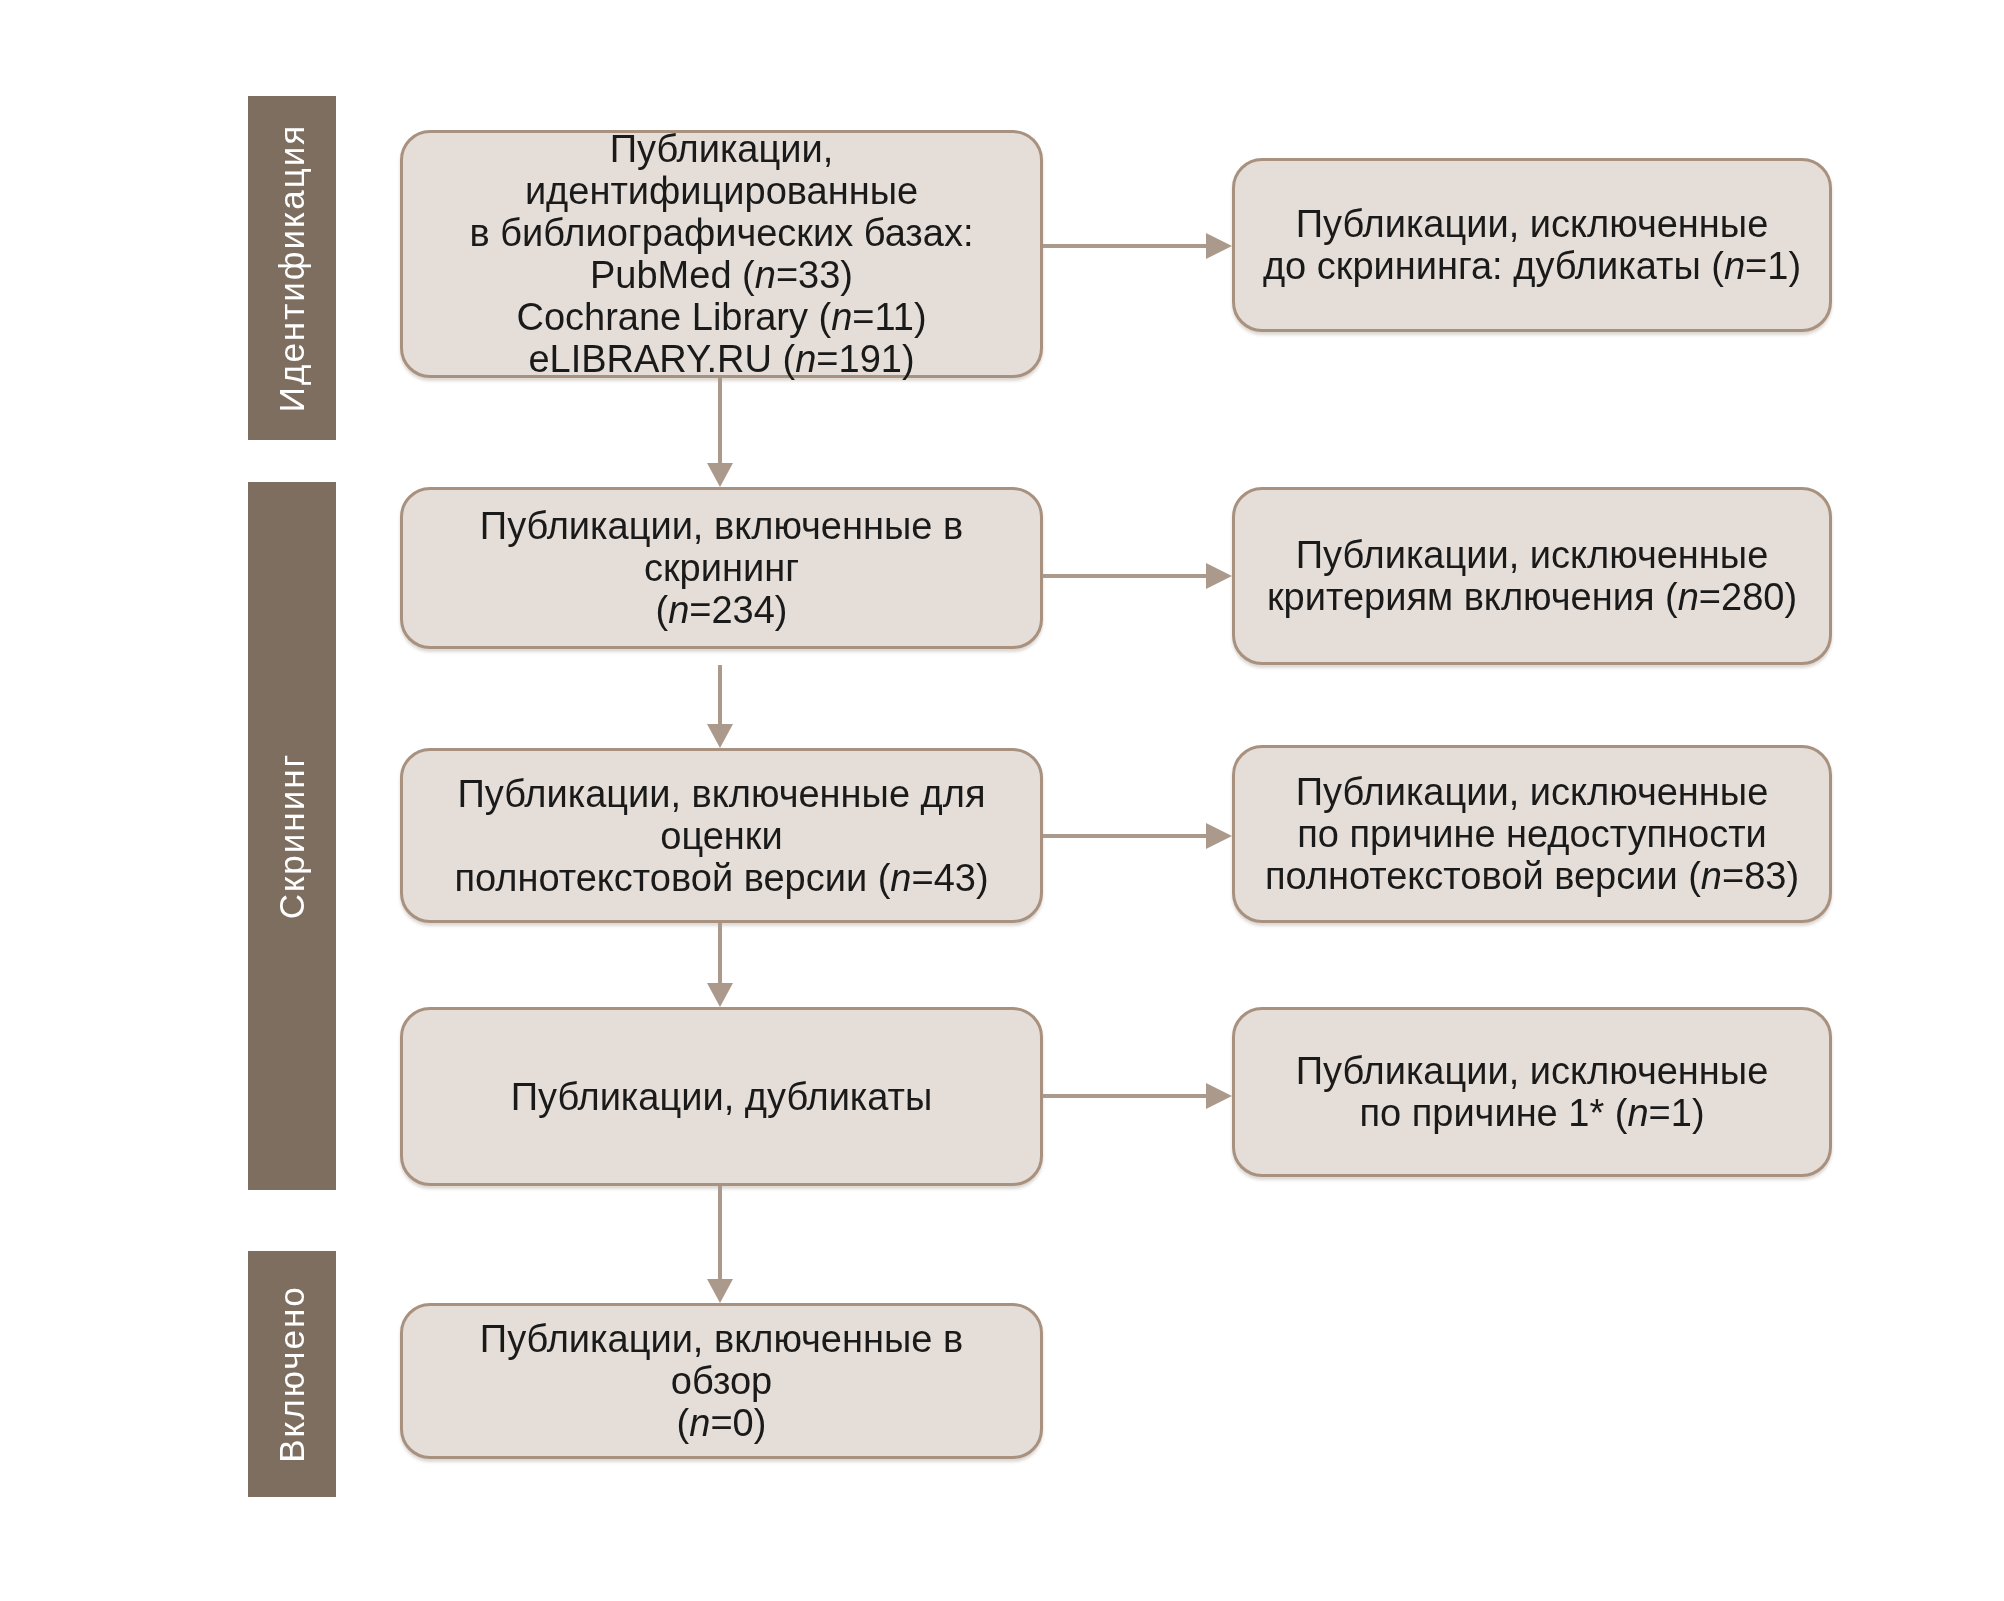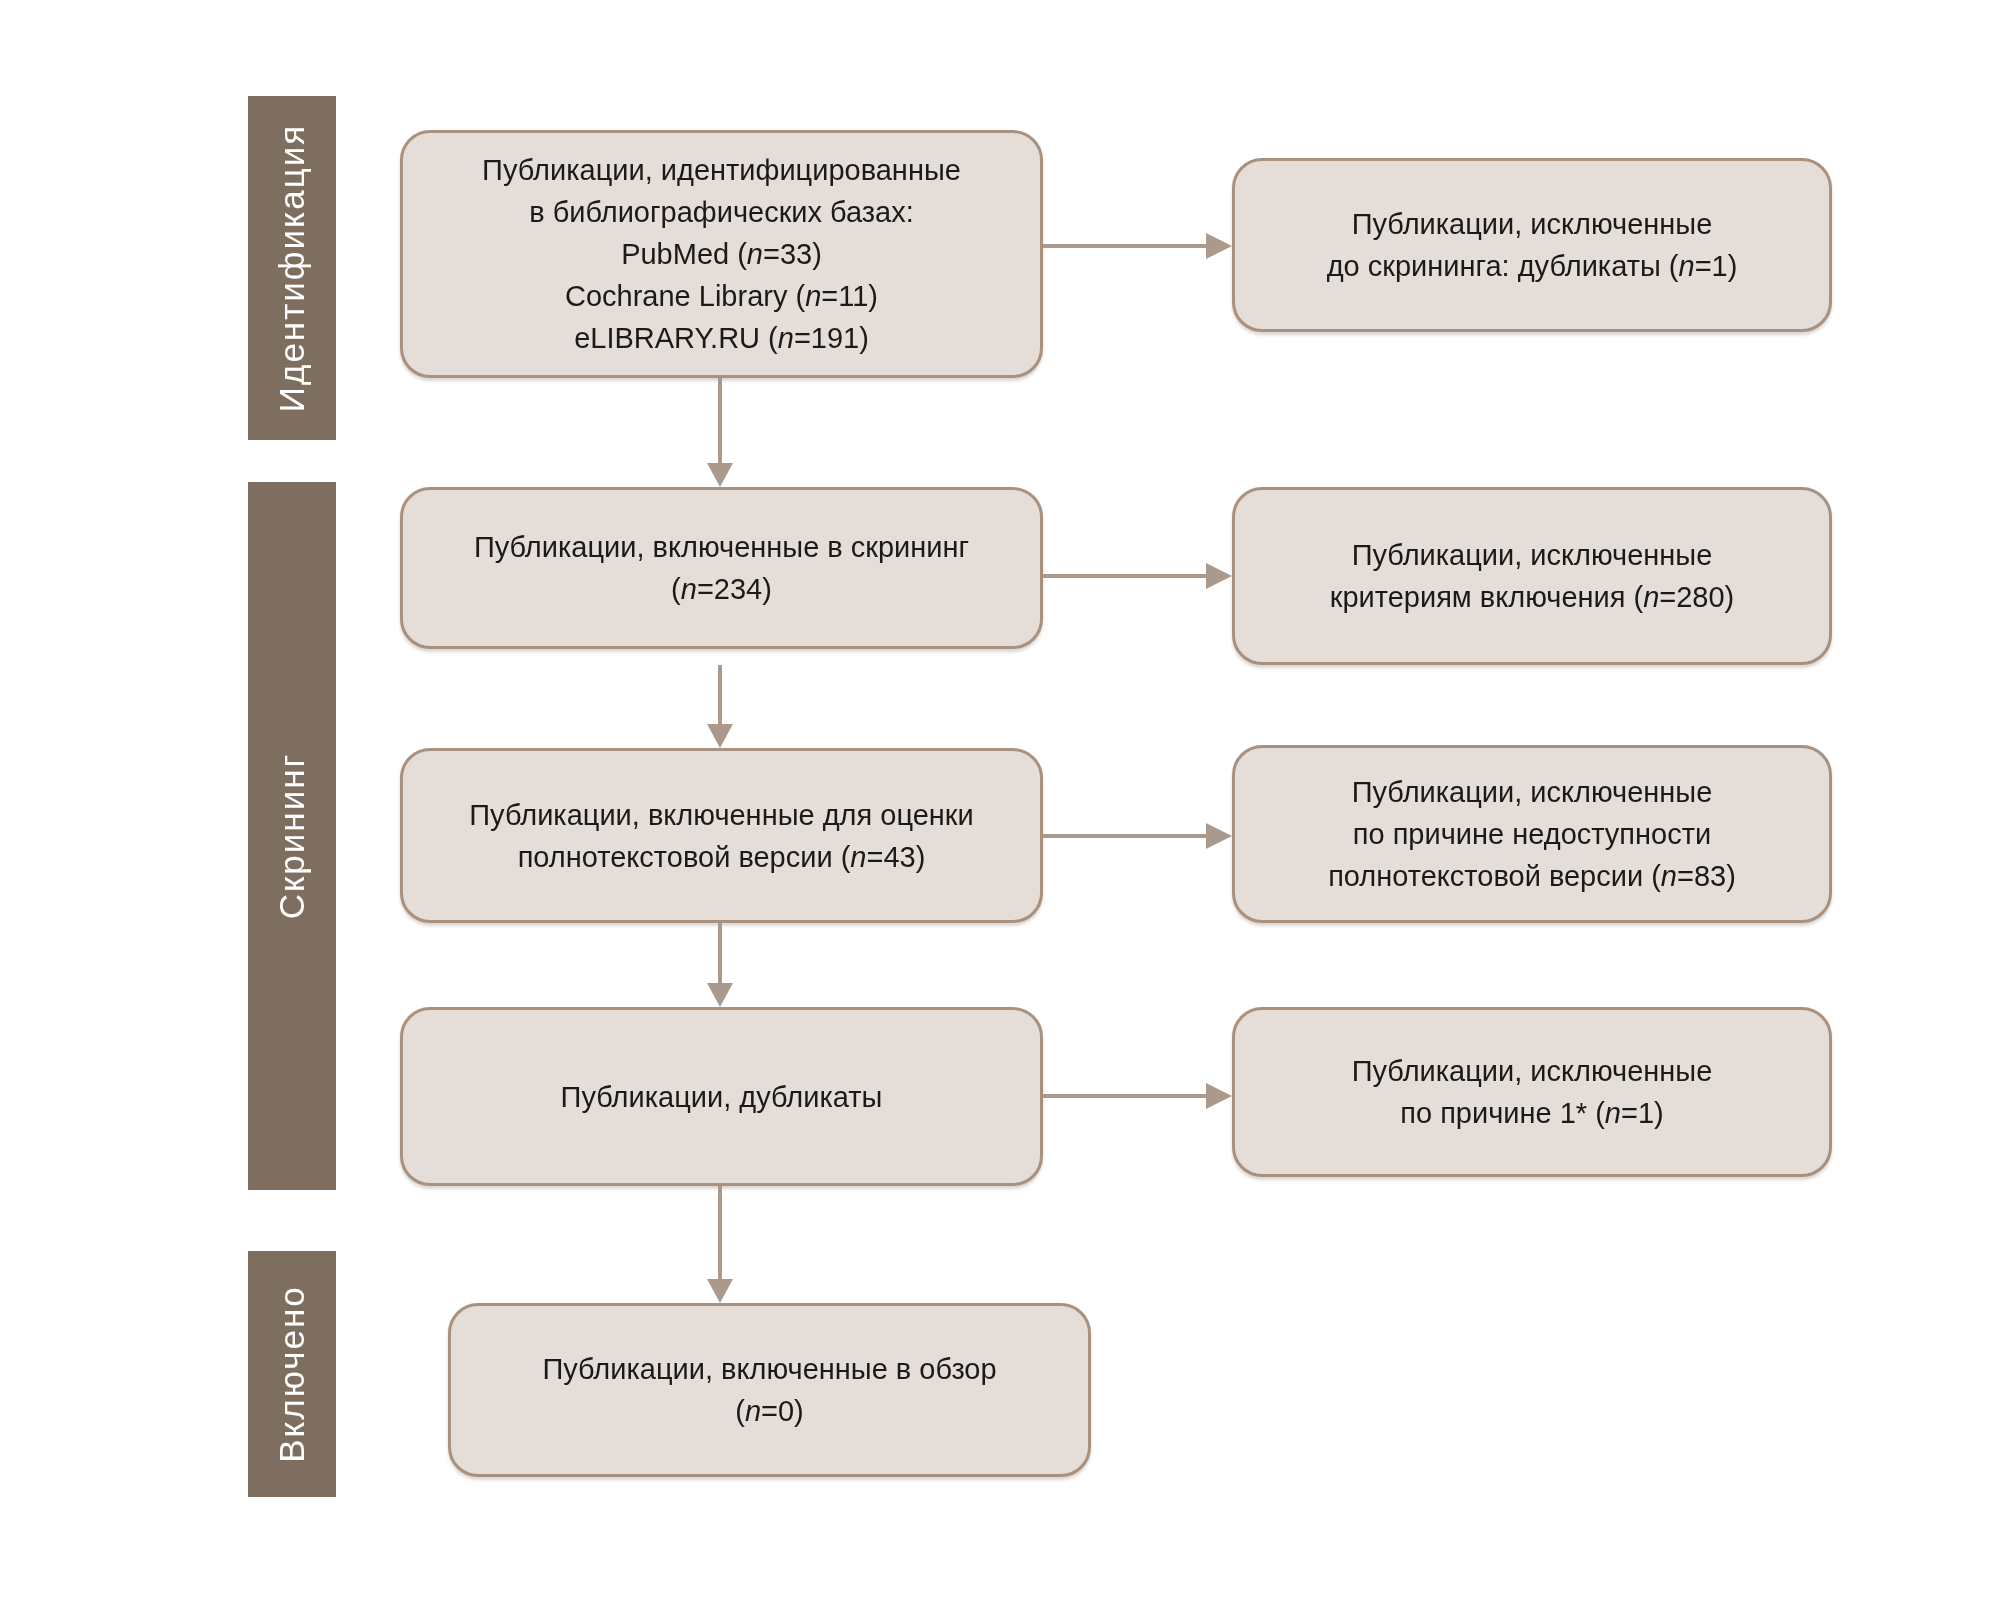--- a/index.html
+++ b/index.html
@@ -31,31 +31,31 @@
 
   
   .box{
     position:absolute;
     background:var(--box-fill,#e5ded8);
     border:3px solid var(--box-border,#a8917e);
     border-radius:30px;
     box-shadow:0 3px 3px rgba(120,100,85,.25);
     display:flex;flex-direction:column;align-items:center;justify-content:center;
     text-align:center;
-    font-size:29px;line-height:42px;
+    font-size:38px;line-height:42px;
     padding:2px 24px;box-sizing:border-box;
   }
   .box .it{font-style:italic;}
   .col-main{left:400px;width:643px;}
   .col-excl{left:1232px;width:600px;}
   .b1{top:130px;height:248px;}
   .b2{top:487px;height:162px;}
   .b3{top:748px;height:175px;}
   .b4{top:1007px;height:179px;}
-  .b5{top:1303px;height:174px;margin-left:48px;}
+  .b5{top:1303px;height:156px;}
   .r1{top:158px;height:174px;}
   .r2{top:487px;height:178px;}
   .r3{top:745px;height:178px;}
   .r4{top:1007px;height:170px;}
 
   
   .vline{position:absolute;left:718px;width:4px;background:var(--arrow,#ab9a8b);}
   .vhead{position:absolute;left:707px;width:0;height:0;
     border-left:13px solid transparent;border-right:13px solid transparent;
     border-top:24px solid var(--arrow,#ab9a8b);}

